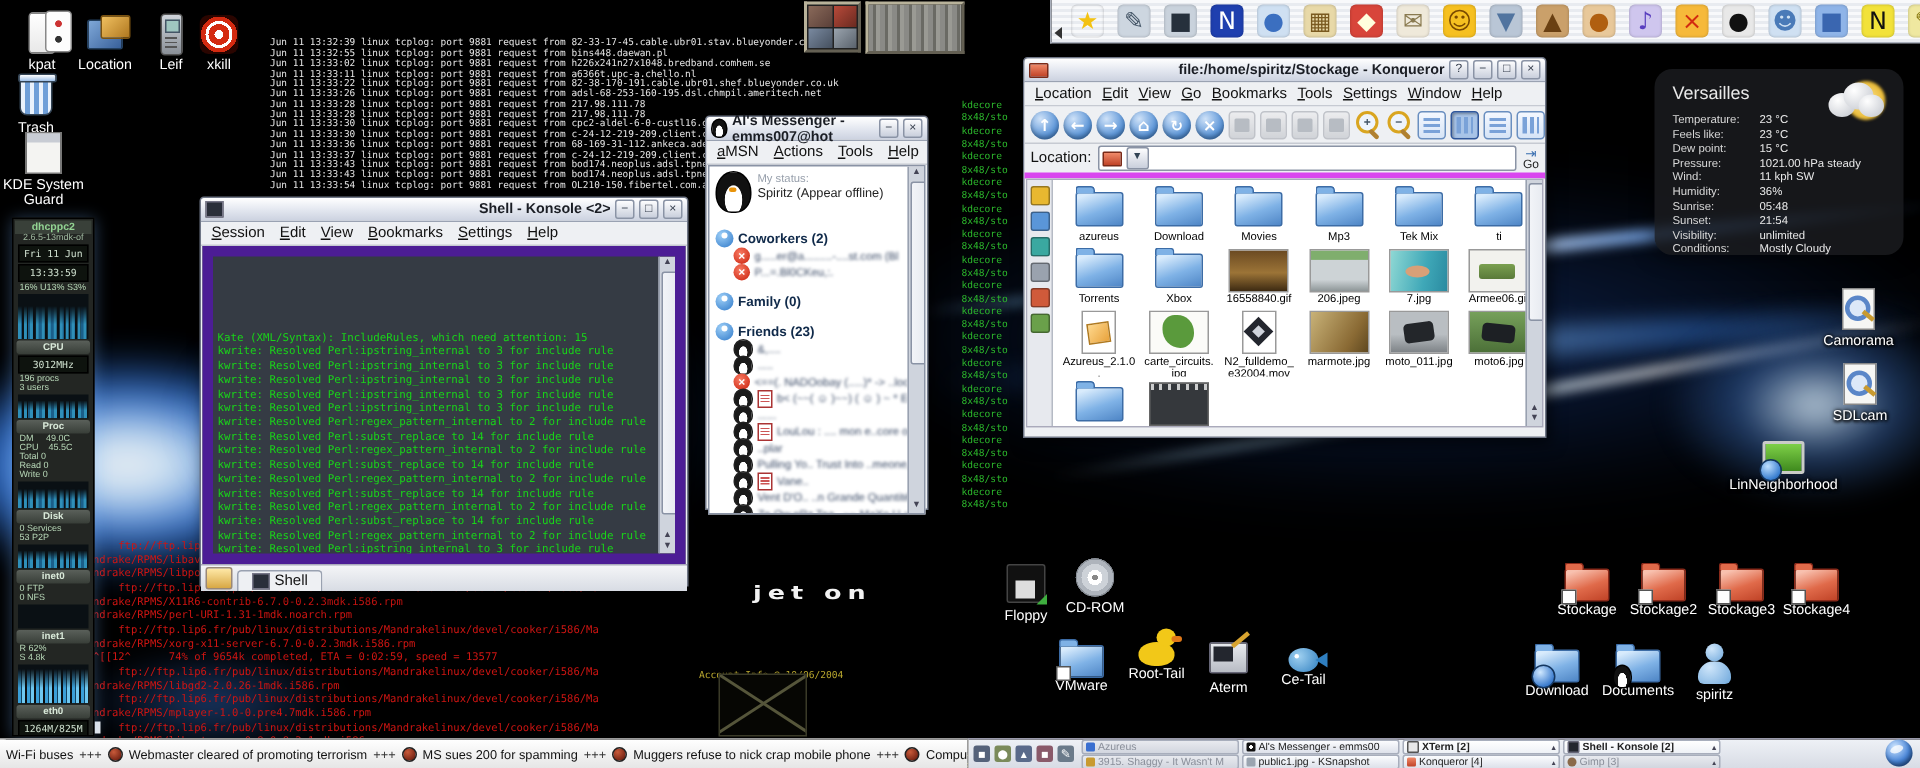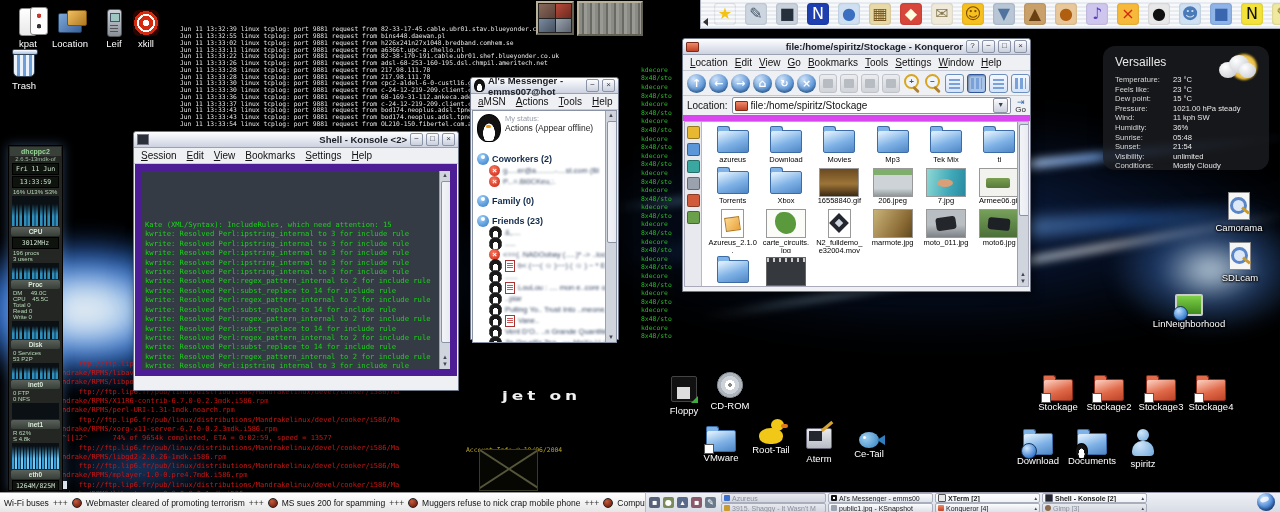--- a/index.html
+++ b/index.html
@@ -179,21 +179,21 @@
   .mag{width:18px;height:18px;position:relative;flex:0 0 auto;}
   .mag::before{position:absolute;left:1px;top:0;width:11px;height:11px;border:2px solid #d9a520;border-radius:50%;
     background:#eef4fc;color:#456;font:bold 8px/11px "Liberation Sans",sans-serif;text-align:center;}
   .mag.plus::before{content:"+";} .mag.minus::before{content:"−";}
   .mag::after{content:"";position:absolute;right:1px;bottom:1px;width:8px;height:3px;background:#b08030;transform:rotate(45deg);border-radius:2px;}
   .vbtn{width:17px;height:17px;border:1px solid #6a8fc0;border-radius:3px;position:relative;flex:0 0 auto;
     background:linear-gradient(#f4f8ff,#d6e4f6);}
   .vbtn::before{content:"";position:absolute;inset:3px;background:repeating-linear-gradient(0deg,#7aa2d8 0 2px,rgba(0,0,0,0) 2px 4px);}
   .vbtn.cols::before{background:repeating-linear-gradient(90deg,#7aa2d8 0 3px,rgba(0,0,0,0) 3px 5px);}
   .vbtn.active{background:#a8c4e8;border-color:#2f569a;box-shadow:inset 1px 1px 2px rgba(0,0,0,.35);}
-  .locbar{display:flex;align-items:center;gap:4px;height:19px;padding:0 4px;background:#eef0f3;border-bottom:6px solid #d946ef;
+  .locbar{display:flex;align-items:center;gap:4px;height:19px;padding:0 4px;background:#eef0f3;border-bottom:4px solid #d946ef;
     font:10px "Liberation Sans",sans-serif;color:#111;}
   .locfield{flex:1;display:flex;align-items:center;gap:3px;height:15px;background:#fff;
     border:1px solid #8a93a5;border-radius:2px;padding:0 2px;}
   .locfield input{flex:1;border:none;outline:none;background:none;font:10px "Liberation Sans",sans-serif;color:#111;padding:0;}
   .drop{width:13px;height:13px;background:linear-gradient(#fdfdfe,#c9cfdc);border:1px solid #8a93a5;border-radius:2px;
     font:7px/12px "Liberation Sans",sans-serif;text-align:center;color:#345;}
   .gobtn{display:flex;flex-direction:column;align-items:center;font:8px "Liberation Sans",sans-serif;color:#222;line-height:8px;}
   .gobtn::before{content:"⇥";font-size:9px;color:#3a6fb0;}
   #kmain{position:relative;height:166px;display:flex;background:#fff;margin:0 1px;border:1px solid #aab;box-sizing:border-box;overflow:hidden;}
   #ksb{width:16px;background:#e7e9ee;border-right:1px solid #b5bac4;display:flex;flex-direction:column;align-items:center;gap:4px;padding-top:4px;}
@@ -346,20 +346,24 @@
     <span class="dlabel">Leif</span>
     </div>
   <div class="dicon" style="left:126px;top:8px;width:40px">
     <span class="ig i-xkill"></span>
     <span class="dlabel">xkill</span>
     </div>
   <div class="dicon" style="left:2px;top:48px;width:44px">
     <span class="ig i-trash"></span>
     <span class="dlabel">Trash</span>
     </div>
+  <div class="dicon" style="left:0px;top:86px;width:58px">
+    <span class="ig i-page"></span>
+    <span class="dlabel">KDE System Guard</span>
+    </div>
 
   <div class="dicon" style="left:1208px;top:190px;width:62px">
     <span class="ig i-magdoc"></span>
     <span class="dlabel">Camorama</span>
     </div>
   <div class="dicon" style="left:1214px;top:240px;width:52px">
     <span class="ig i-magdoc"></span>
     <span class="dlabel">SDLcam</span>
     </div>
   <div class="dicon" style="left:1160px;top:292px;width:58px">
@@ -478,20 +482,27 @@
         
       <div>Kate (XML/Syntax): IncludeRules, which need attention: 15</div><div>kwrite: Resolved Perl:ipstring_internal to 3 for include rule</div><div>kwrite: Resolved Perl:ipstring_internal to 3 for include rule</div><div>kwrite: Resolved Perl:ipstring_internal to 3 for include rule</div><div>kwrite: Resolved Perl:ipstring_internal to 3 for include rule</div><div>kwrite: Resolved Perl:ipstring_internal to 3 for include rule</div><div>kwrite: Resolved Perl:regex_pattern_internal to 2 for include rule</div><div>kwrite: Resolved Perl:subst_replace to 14 for include rule</div><div>kwrite: Resolved Perl:regex_pattern_internal to 2 for include rule</div><div>kwrite: Resolved Perl:subst_replace to 14 for include rule</div><div>kwrite: Resolved Perl:regex_pattern_internal to 2 for include rule</div><div>kwrite: Resolved Perl:subst_replace to 14 for include rule</div><div>kwrite: Resolved Perl:regex_pattern_internal to 2 for include rule</div><div>kwrite: Resolved Perl:subst_replace to 14 for include rule</div><div>kwrite: Resolved Perl:regex_pattern_internal to 2 for include rule</div><div>kwrite: Resolved Perl:ipstring_internal to 3 for include rule</div><div>kio (KDirWatch):  Stopped Polling Timer</div><div>kio (KDirWatch): Removed File /home/spiritz/Documents/Apps/EmptyFetchCE [KDirW</div></div>
       
       <div class="vsb" style="top:0;bottom:0;">
         <span class="arr" style="top:1px">▲</span>
         <span class="thumb" style="top:10px;height:160px"></span>
         <span class="arr" style="bottom:8px">▲</span>
         <span class="arr" style="bottom:1px">▼</span>
       </div>
     </div>
+    <div id="ktabs">
+      <span class="ktab-new"></span>
+      <span class="ktab">
+        <span class="mini-term"></span>
+        <span>Shell</span>
+      </span>
+    </div>
   </div>
 
   <div class="win" id="amsn">
     <div class="tbar">
       <span class="mini-tux"></span>
       <span class="tsp" style="text-align:left">Al's Messenger - emms007@hot</span>
       <span class="wb">−</span>
       <span class="wb">×</span>
     </div>
     <div class="mbar">
@@ -499,21 +510,21 @@
     <span>aMSN</span>
         <span>Actions</span>
         <span>Tools</span>
         <span>Help</span>
       </div>
     <div id="abody">
       <div id="astatus">
         <span class="avatar"></span>
         <span>
           <div class="mylab">My status:</div>
-          <div class="myname">Actions (Appear offline)</div>
+          <div class="myname">Spiritz (Appear offline)</div>
         </span>
       </div>
       <div>
 
       <div class="aitem grp">
           <span class="cico ci-group"></span>
 
           <span class="ctext">Coworkers (2)</span>
         </div>
           <div class="aitem ct">
@@ -637,21 +648,20 @@
         <span class="mag minus"></span>
         <span class="vbtn"></span>
         <span class="vbtn cols active"></span>
         <span class="vbtn"></span>
         <span class="vbtn cols"></span>
       </div>
     <div class="locbar">
       <span>Location:</span>
       <span class="locfield">
         <span class="mini-fold"></span>
-        <input readonly="" value="file:/home/spiritz/Stockage" style="">
         <span class="drop">▼</span>
       </span>
       <span class="gobtn">
           <span>Go</span>
         </span>
     </div>
     <div id="kmain">
       <div id="ksb">
         <span class="sbi" style="background:#e8b830"></span>
         <span class="sbi" style="background:#5a96d8"></span>

